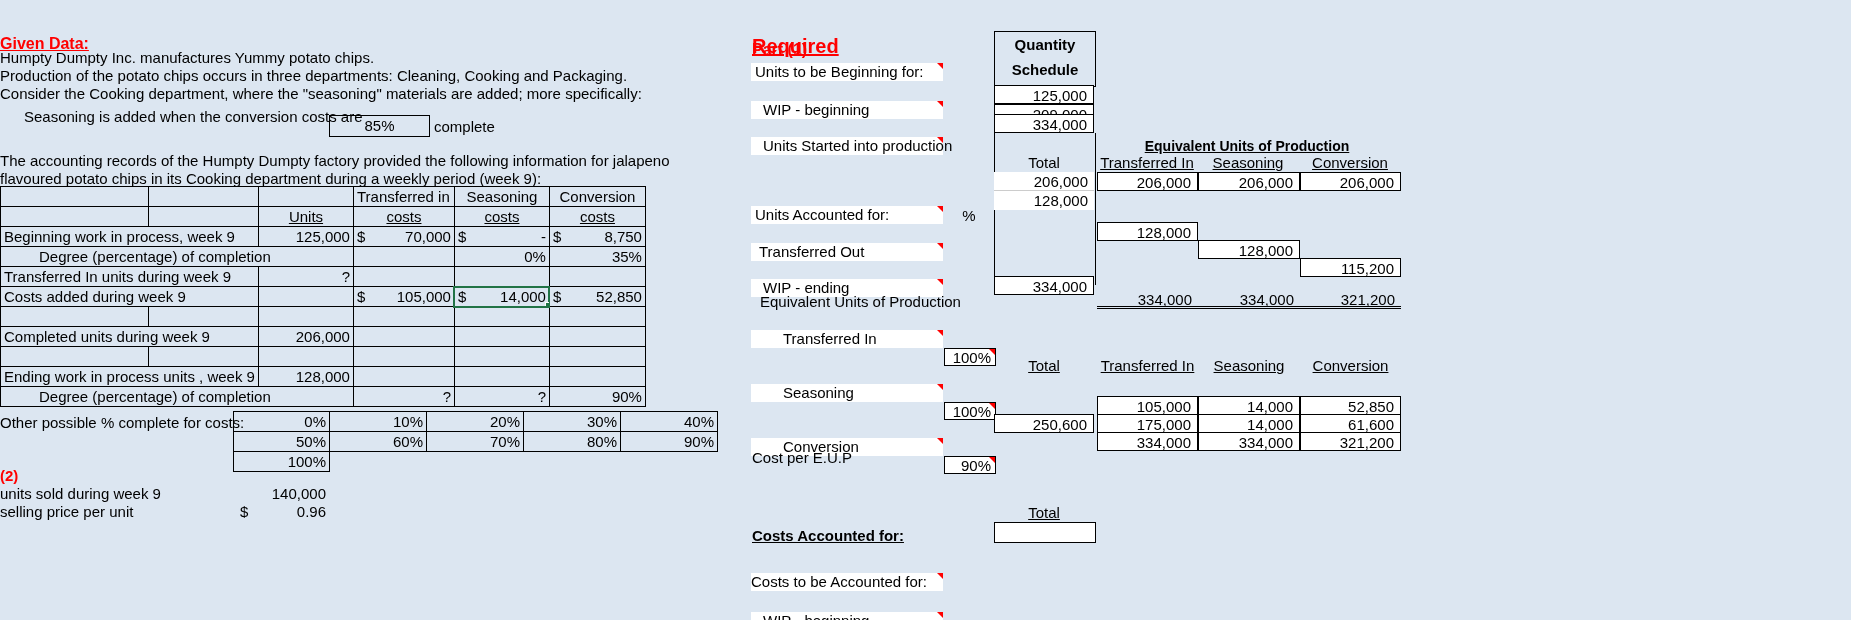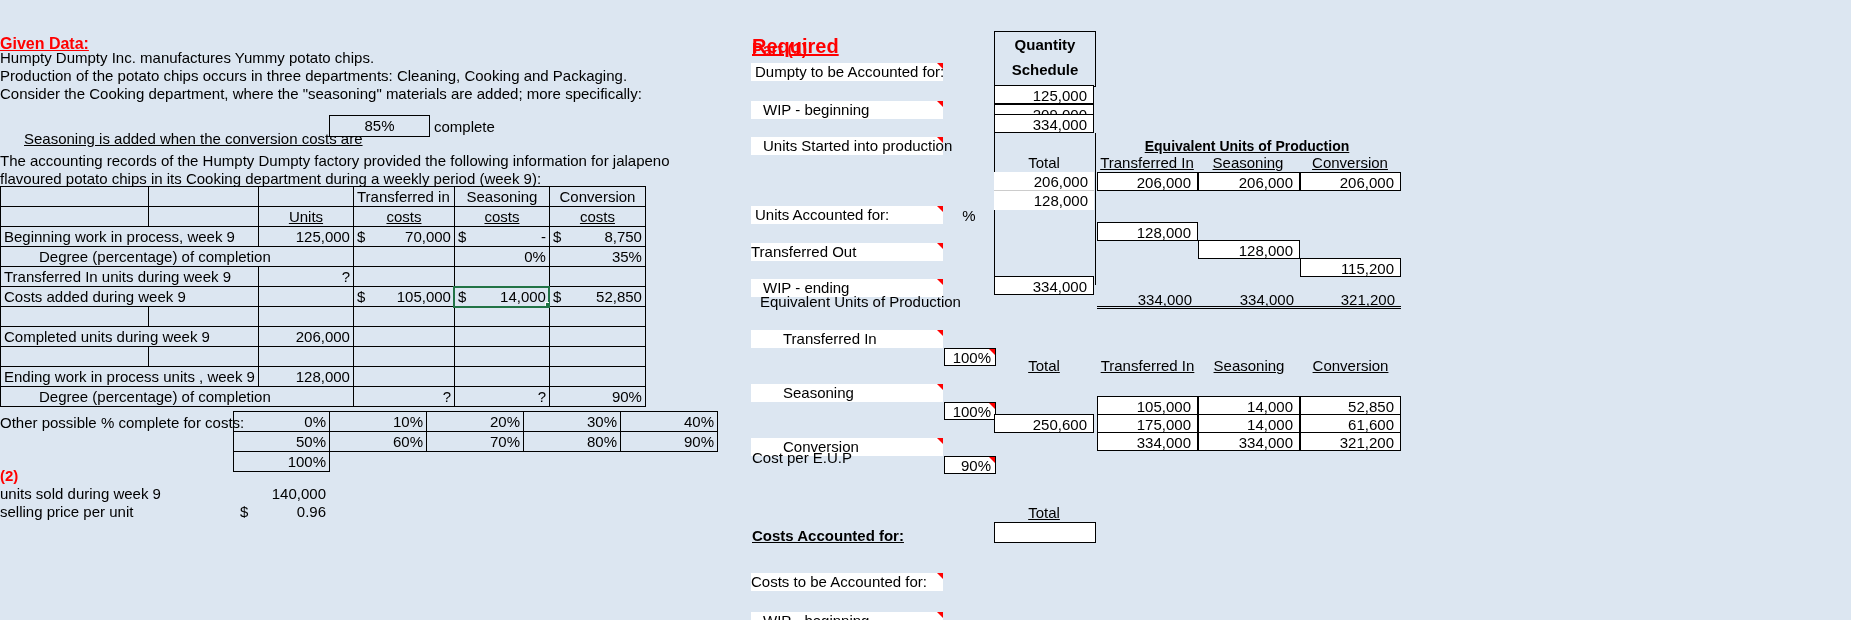--- a/index.html
+++ b/index.html
@@ -58,21 +58,21 @@
 </style>
 </head>
 <body>
 
 <div class="abs txt red u" style="left:0px;top:11px;font-size:16px;">Given Data:</div>
 
 <div class="abs txt" style="left:0px;top:49px;">Humpty Dumpty Inc. manufactures Yummy potato chips.</div>
 <div class="abs txt" style="left:0px;top:67px;">Production of  the potato chips occurs in three departments: Cleaning, Cooking and Packaging.</div>
 <div class="abs txt" style="left:0px;top:85px;">Consider the Cooking department, where the "seasoning" materials are added; more specifically:</div>
 
-<div class="abs txt" style="left:24px;top:130px;text-decoration:underline;">Seasoning is added when the conversion costs are</div>
+<div class="abs txt" style="left:24px;top:108px;">Seasoning is added when the conversion costs are</div>
 <div class="abs bd c" style="left:329px;top:115px;width:99px;height:20px;line-height:20px;font-size:15px;">85%</div>
 <div class="abs txt" style="left:434px;top:118px;">complete</div>
 
 <div class="abs txt" style="left:0px;top:152px;">The accounting records of the Humpty Dumpty factory provided the following information for jalapeno</div>
 <div class="abs txt" style="left:0px;top:170px;">flavoured potato chips in its Cooking department during a weekly period (week 9):</div>
 
 <div class="abs" style="left:0px;top:186px;">
   <table class="g">
     <colgroup>
       <col style="width:134px">
@@ -211,34 +211,34 @@
 <div class="abs txt r" style="left:230px;top:503px;width:96px;">0.96</div>
 
 <div class="abs txt red u" style="left:752px;top:11px;font-size:20px;">Required</div>
 <div class="abs txt red" style="left:752px;top:41px;font-size:16px;">Part (1)</div>
 
 <div class="abs bd" style="left:994px;top:31px;width:100px;height:54px;background:#dce6f1;">
   <div class="c b" style="line-height:26px;">Quantity</div>
   <div class="c b" style="line-height:24px;">Schedule</div>
 </div>
 
-<div class="abs cmt txt" style="left:751px;top:63px;width:192px;height:18px;line-height:18px;padding-left:4px;box-sizing:border-box;">Dumpty to be Accounted for:</div>
+<div class="abs cmt txt" style="left:751px;top:63px;width:192px;height:18px;line-height:18px;padding-left:4px;box-sizing:border-box;">Units to be Beginning for:</div>
 <div class="abs cmt txt" style="left:751px;top:83px;width:192px;height:18px;line-height:18px;padding-left:12px;box-sizing:border-box;">WIP - beginning</div>
 <div class="abs cmt txt" style="left:751px;top:101px;width:192px;height:18px;line-height:18px;padding-left:12px;box-sizing:border-box;">Units Started into production</div>
 
 <div class="abs white bd r" style="left:994px;top:85px;width:100px;height:19px;line-height:19px;padding-right:6px;box-sizing:border-box;">125,000</div>
 <div class="abs white bd r" style="left:994px;top:104px;width:100px;height:19px;line-height:19px;padding-right:6px;box-sizing:border-box;">209,000</div>
 <div class="abs white bd r" style="left:994px;top:114px;width:100px;height:19px;line-height:19px;padding-right:6px;box-sizing:border-box;">334,000</div>
 
 <div class="abs" style="left:994px;top:133px;width:100px;height:152px;border-left:1px solid #000;border-right:1px solid #000;"></div>
 
 <div class="abs b c uline" style="left:1094px;top:138px;width:306px;font-size:14px;">Equivalent Units of Production</div>
 
 <div class="abs cmt txt" style="left:751px;top:152px;width:192px;height:18px;line-height:18px;padding-left:4px;box-sizing:border-box;">Units Accounted for:</div>
-<div class="abs cmt txt" style="left:751px;top:171px;width:192px;height:18px;line-height:18px;padding-left:0;box-sizing:border-box;">Transferred Out</div>
+<div class="abs cmt txt" style="left:751px;top:171px;width:192px;height:18px;line-height:18px;padding-left:8px;box-sizing:border-box;">Transferred Out</div>
 <div class="abs cmt txt" style="left:751px;top:189px;width:192px;height:18px;line-height:18px;padding-left:12px;box-sizing:border-box;">WIP - ending</div>
 
 <div class="abs c" style="left:994px;top:153px;width:100px;height:19px;line-height:19px;">Total</div>
 <div class="abs c uline" style="left:1097px;top:153px;width:100px;height:19px;line-height:19px;">Transferred In</div>
 <div class="abs c uline" style="left:1198px;top:153px;width:100px;height:19px;line-height:19px;">Seasoning</div>
 <div class="abs c uline" style="left:1300px;top:153px;width:100px;height:19px;line-height:19px;">Conversion</div>
 
 <div class="abs white r" style="left:994px;top:172px;width:100px;height:19px;line-height:19px;padding-right:6px;box-sizing:border-box;border-bottom:1px solid #ccc;">206,000</div>
 <div class="abs white r bd" style="left:1097px;top:172px;width:101px;height:19px;line-height:19px;padding-right:6px;box-sizing:border-box;">206,000</div>
 <div class="abs white r bd" style="left:1198px;top:172px;width:102px;height:19px;line-height:19px;padding-right:6px;box-sizing:border-box;">206,000</div>

